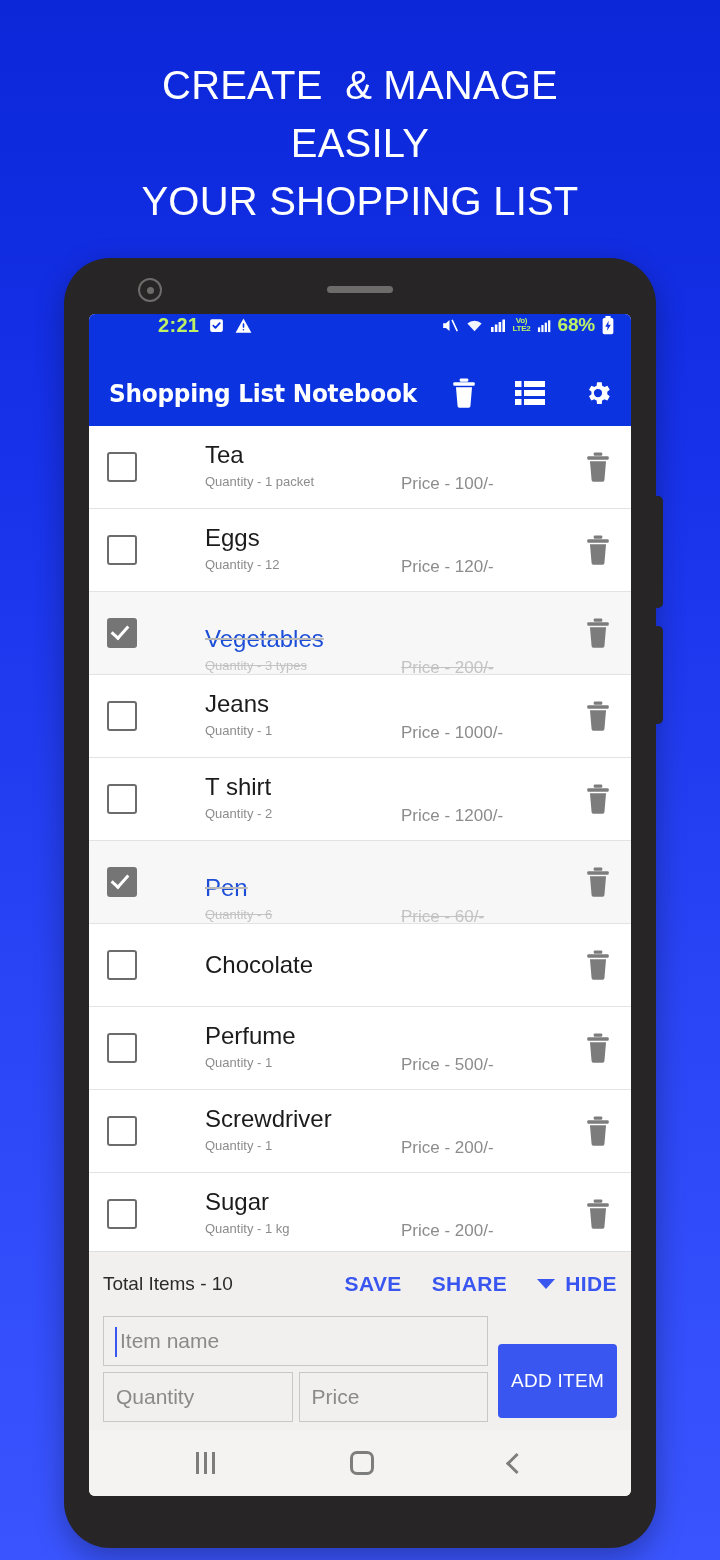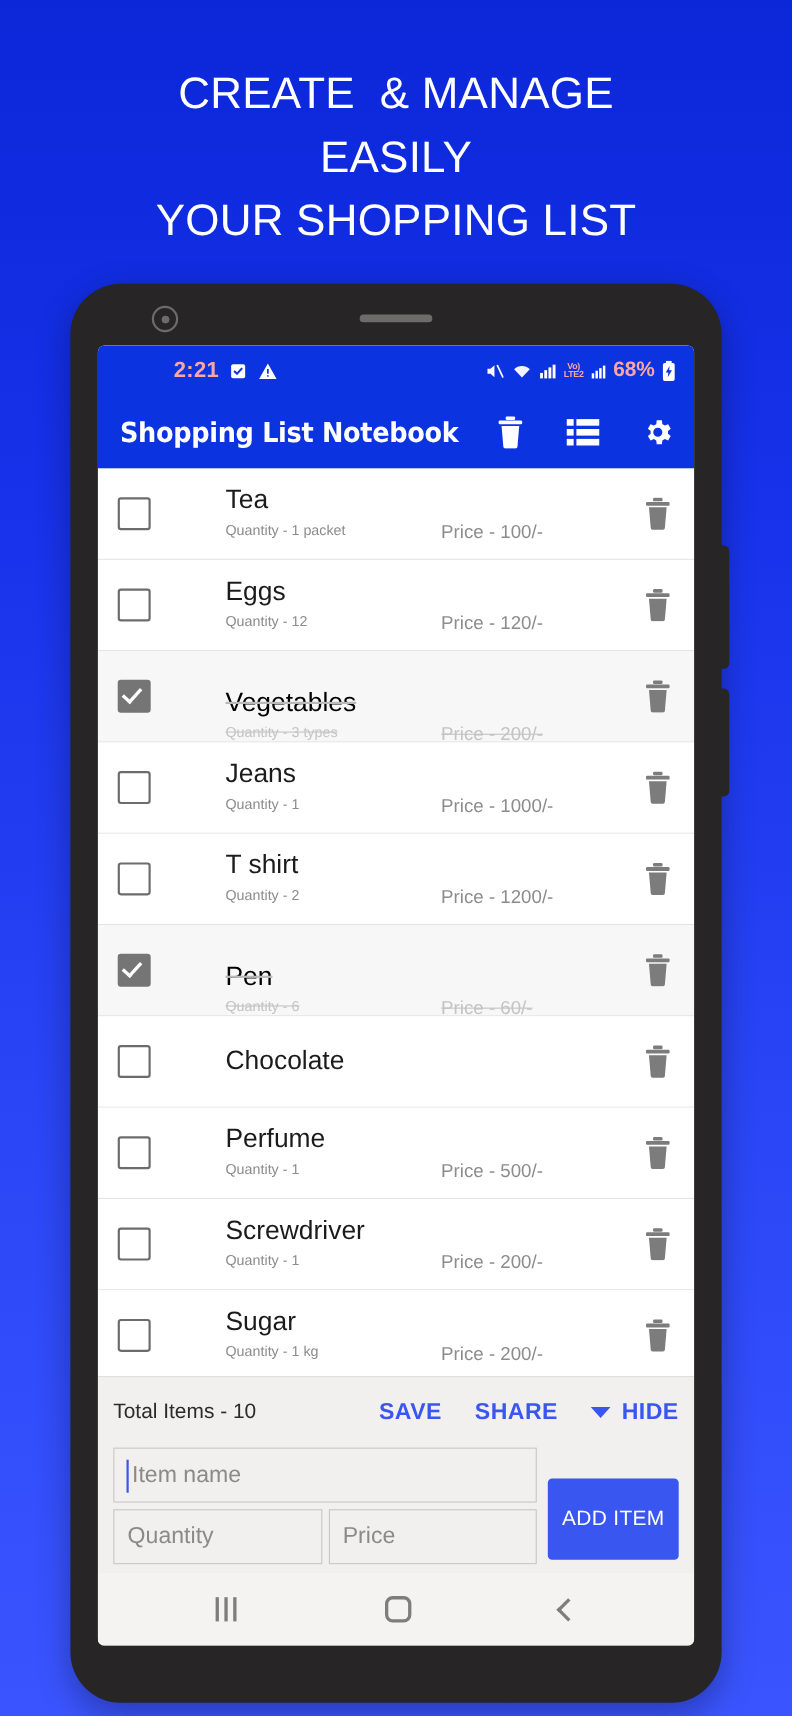--- a/index.html
+++ b/index.html
@@ -95,23 +95,23 @@
     overflow: hidden;
     display: flex;
     flex-direction: column;
   }
 
   
   .statusbar {
     flex: 0 0 auto;
     height: 46px;
     background: #0b34e0;
-    color: #fca5a5;
-    display: flex;
-    align-items: center;
+    color: #bef264;
+    display: flex;
+    align-items: flex-start;
     padding: 0 16px;
     font-size: 19px;
     font-weight: 600;
   }
   .sb-left { display: flex; align-items: center; gap: 9px; padding-left: 53px; }
   .sb-right { margin-left: auto; display: flex; align-items: center; gap: 6px; }
   .sb-time { font-size: 20px; font-weight: 600; letter-spacing: .3px; }
   .sb-ico { display: inline-flex; align-items: center; }
   .sb-battery { font-size: 19px; font-weight: 600; letter-spacing: -.2px; }
   .volte-badge {
@@ -201,21 +201,21 @@
     flex: 0 0 196px;
     font-size: 13px;
     color: #8c8c8c;
     white-space: nowrap;
   }
   .row-price {
     font-size: 17px;
     color: #8c8c8c;
     white-space: nowrap;
   }
-  .row.done .row-name { color: #000000; text-decoration: line-through; text-decoration-color:#b9b9b9;margin-top:36px; }
+  .row.done .row-name { color: #1d4ed8; text-decoration: line-through; text-decoration-color:#b9b9b9;margin-top:36px; }
   .row.done .row-qty,
   .row.done .row-price { color: #c3c3c3; text-decoration: line-through; text-decoration-color:#c3c3c3; }
 
   .row-trash { flex: 0 0 auto; display: inline-flex; padding-right: 4px; }
 
   
   .bottom-panel {
     flex: 0 0 auto;
     background: #f1f0ee;
     border-top: 1px solid #dedede;

